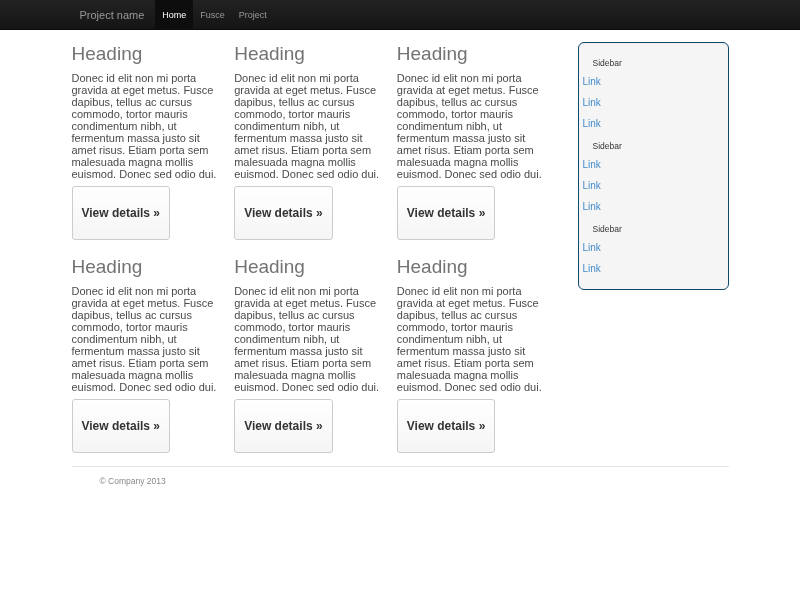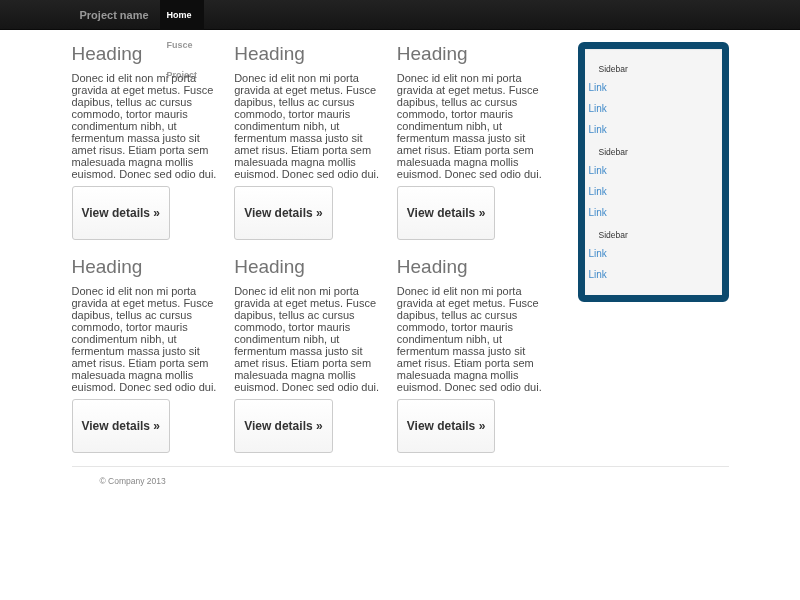--- a/index.html
+++ b/index.html
@@ -9,26 +9,26 @@
     background:#fff; color:#333; overflow:hidden;
   }
   .container { width:657px; margin:0 auto; }
 
   
   .navbar {
     height:30px; width:100%;
     background:linear-gradient(#222,#151515);
     border-bottom:1px solid #0a0a0a;
   }
-  .navbar .container { display:flex; align-items:stretch; height:30px;font-weight:bold; }
+  .navbar .container { display:flex; align-items:stretch; height:30px; }
   .navbar-brand {
     color:#999; font-size:11px; line-height:30px; padding:0 8px;
     text-decoration:none; display:block;
   }
-  .navbar-nav { display:flex; list-style:none; margin-left:3px;flex-direction:column; }
+  .navbar-nav { display:flex; list-style:none; margin-left:3px; }
   .navbar-nav a {
     display:block; color:#999; font-size:9px; line-height:30px;
     padding:0 7px; text-decoration:none;
   }
   .navbar-nav li.active a { background:#0d0d0d; color:#fff; }
 
   
   .main-row { display:flex; margin-top:12px; }
   .main-col { flex:0 0 488px; max-width:488px; margin-right:18px; }
   .sidebar-col { flex:0 0 151px; max-width:151px; }
@@ -56,21 +56,21 @@
   .btn {
     display:inline-block; font-family:inherit;
     font-size:12px; font-weight:bold; color:#333;
     background:linear-gradient(#fff,#f5f5f5);
     border:1px solid #ccc; border-radius:3px;
     padding:19px 9px; cursor:pointer;
   }
 
   
   .sidebar-well {
-    background:#f5f5f5; border:7px solid #0c4a6e; border-radius:6px;
+    background:#f5f5f5; border:1px solid #0c4a6e; border-radius:6px;
     padding:8px 0 10px;
     box-shadow:inset 0 1px 1px rgba(0,0,0,0.04);
   }
   .sidebar-heading { font-size:8.5px; color:#333; padding:7px 14px 3px; }
   .sidebar-link {
     display:block; font-size:10px; color:#428bca;
     padding:5px 4px; text-decoration:none;
   }
 
   

